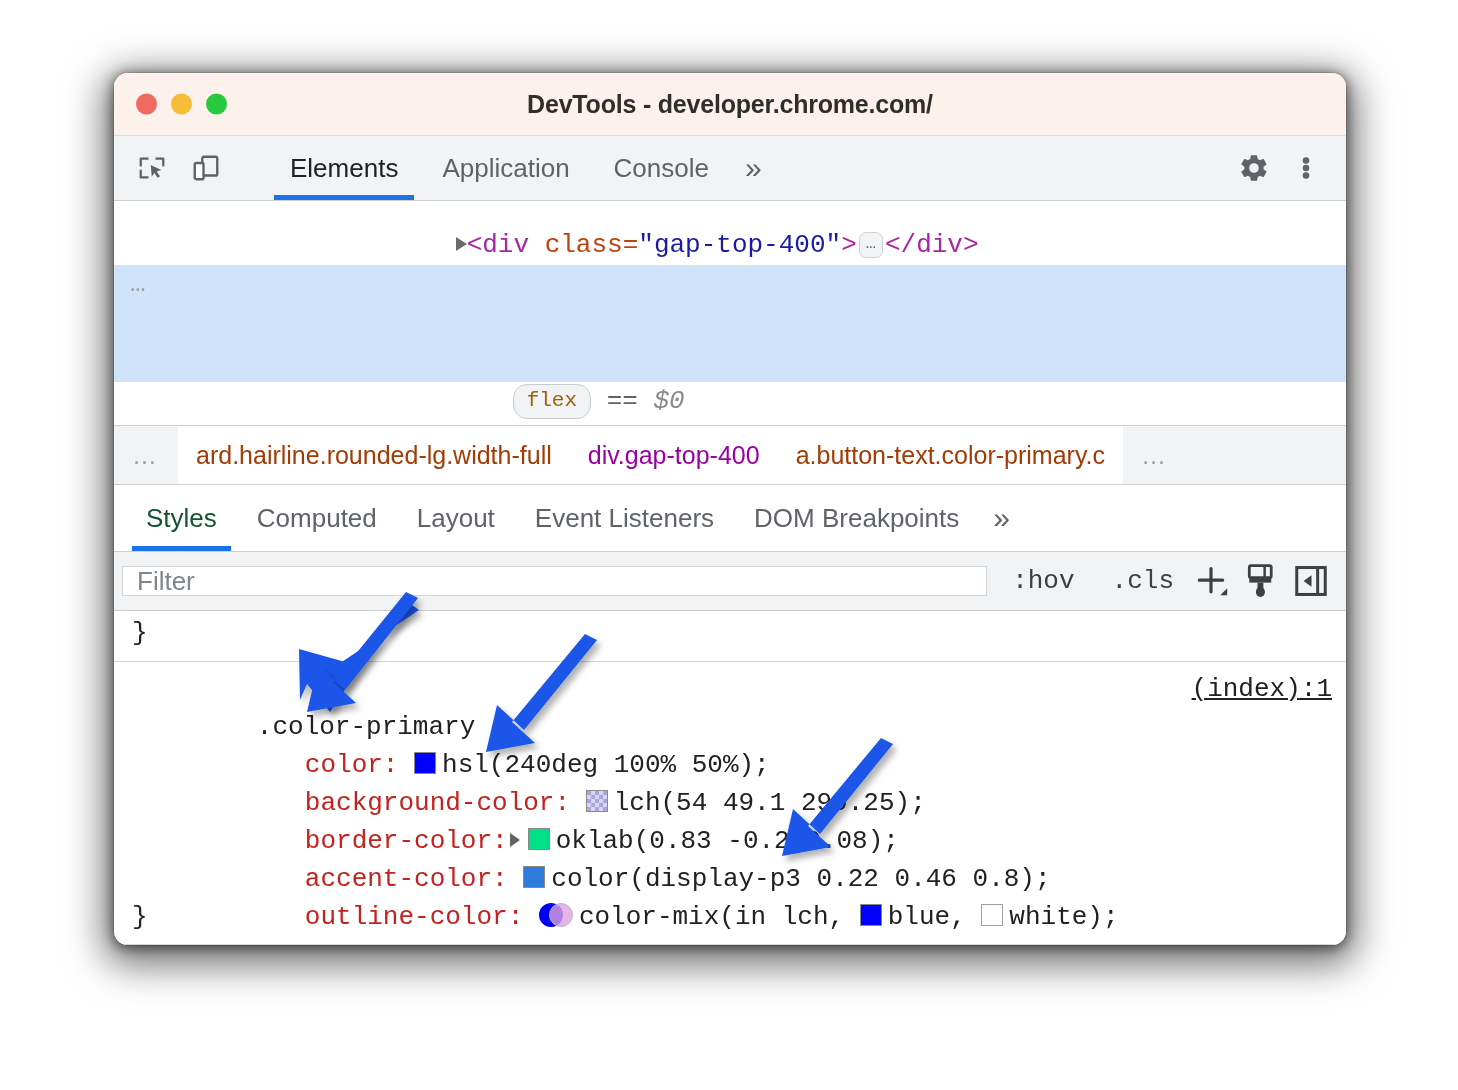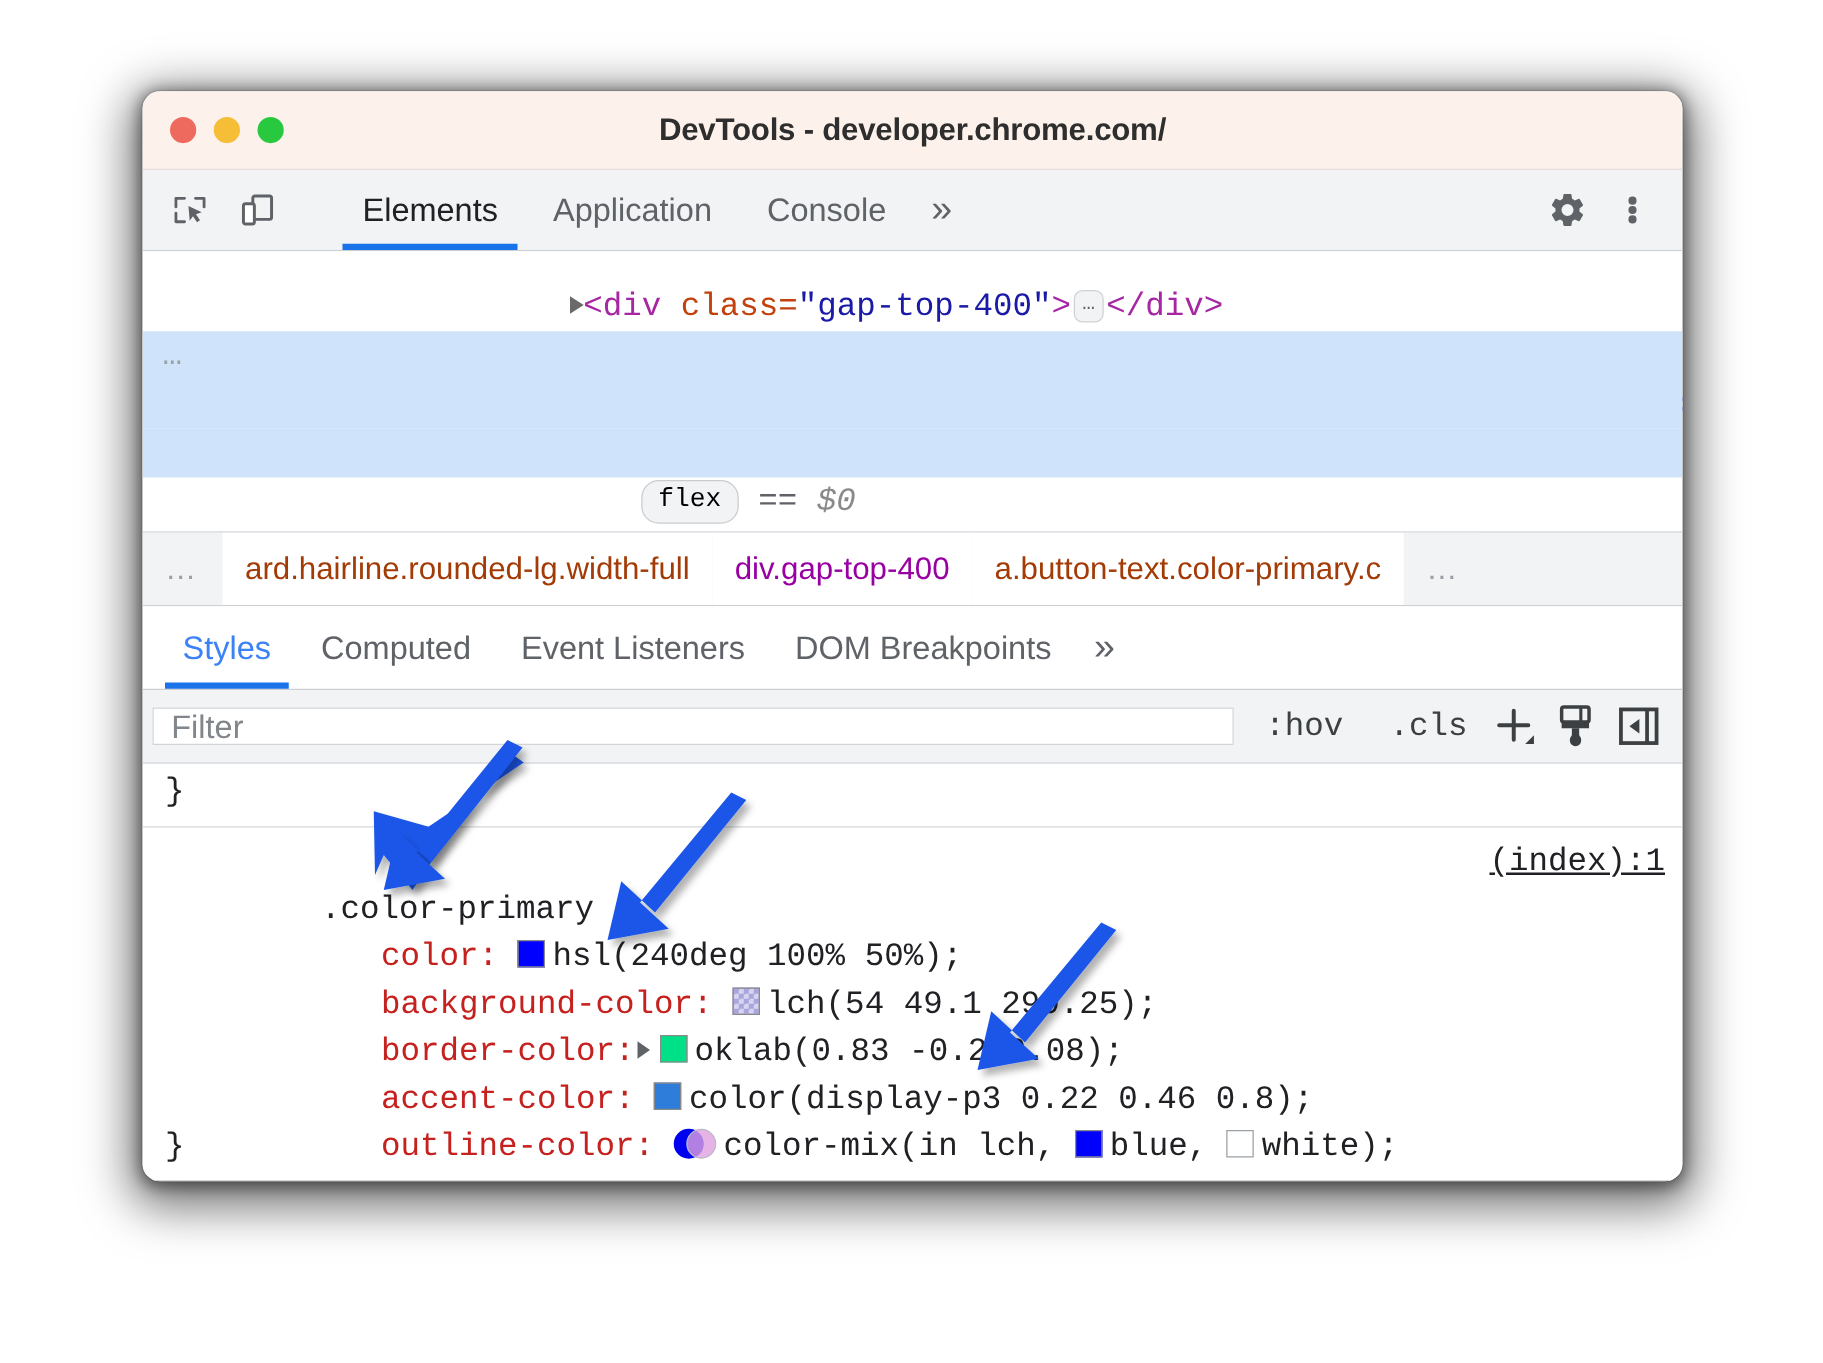--- a/index.html
+++ b/index.html
@@ -180,21 +180,21 @@
     margin: 0 2px;
   }
   .flex-badge {
     display: inline-block;
     background: #f1f3f4;
     border: 1px solid #c9ccce;
     border-radius: 14px;
     font-size: 21px;
     line-height: 21px;
     padding: 5px 13px 7px;
-    color: #000000;
+    color: #a16207;
     vertical-align: middle;
   }
   .dollar { color: #8a8a8a; font-style: italic; }
   .eq { color: #5f6368; }
   .row-dots {
     position: absolute;
     left: 16px;
     top: 0;
     color: #9aa0a6;
     letter-spacing: 2px;
@@ -242,21 +242,21 @@
     padding-left: 12px;
   }
   .stab {
     display: flex; align-items: center;
     padding: 0 20px;
     font-size: 26px;
     color: #5f6368;
     position: relative;
     white-space: nowrap;
   }
-  .stab.active { color: #3b82f6; }
+  .stab.active { color: #14532d; }
   .stab.active::after {
     content: "";
     position: absolute;
     left: 6px; right: 6px; bottom: 0;
     height: 5px;
     background: #1a73e8;
   }
   .stab.more { font-size: 30px; padding: 0 14px; }
 
   
@@ -467,20 +467,21 @@
     <div class="crumb-dots">…</div>
     <div class="crumb">ard.hairline.rounded-lg.width-full</div>
     <div class="crumb sel-div">div.gap-top-400</div>
     <div class="crumb">a.button-text.color-primary.c</div>
     <div class="crumb-dots">…</div>
   </div>
 
   <div id="subtabs">
     <div class="stab active">Styles</div>
     <div class="stab">Computed</div>
+    <div class="stab">Layout</div>
     <div class="stab">Event Listeners</div>
     <div class="stab">DOM Breakpoints</div>
     <div class="stab more">»</div>
   </div>
 
   <div id="filterbar">
     <div id="filter-input">Filter</div>
     <div class="fb-btn">:hov</div>
     <div class="fb-btn">.cls</div>
     <div class="fb-icon">

